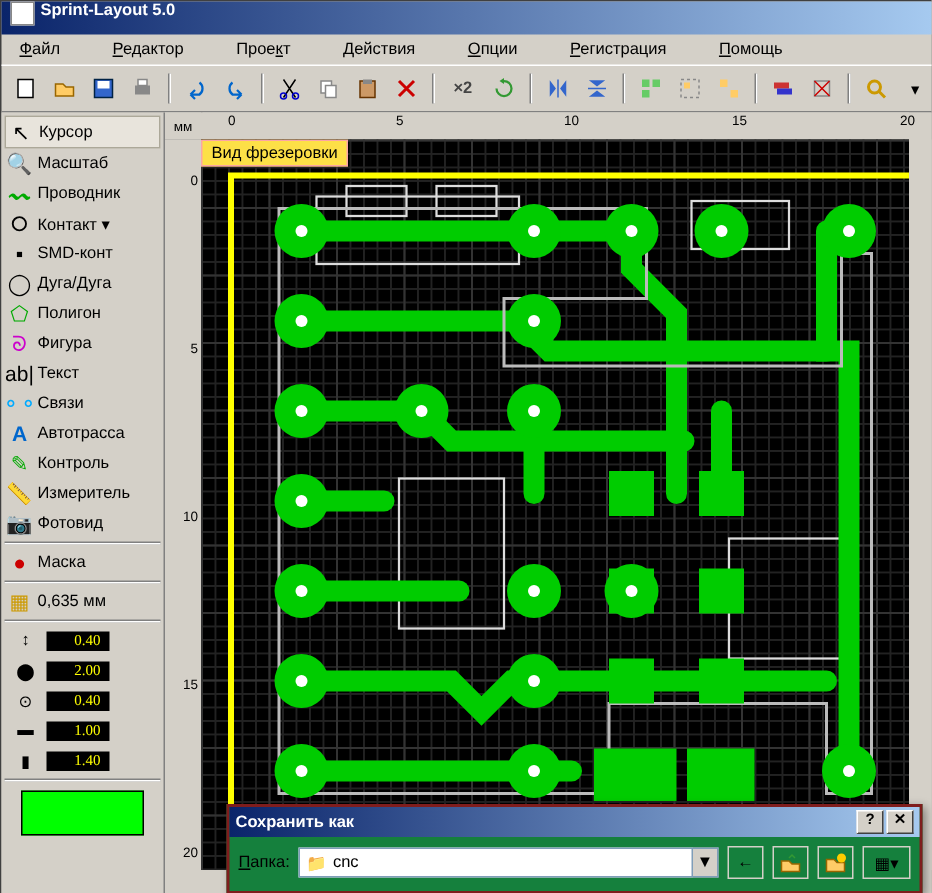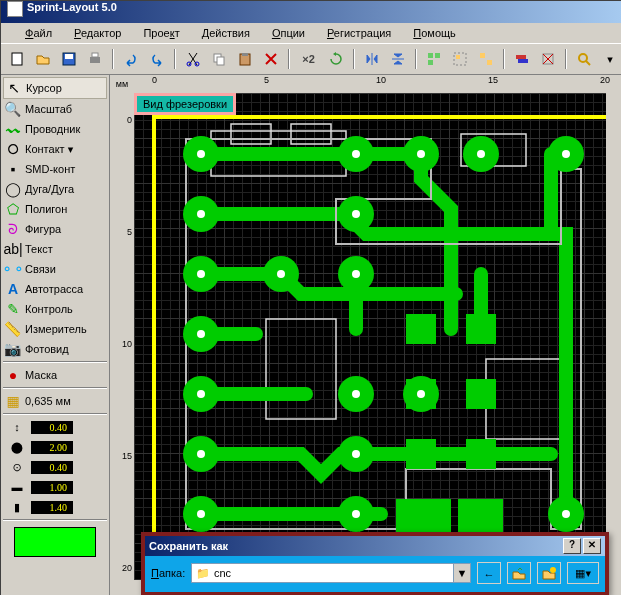--- a/index.html
+++ b/index.html
@@ -1,19 +1,19 @@
 <!DOCTYPE html>
 <html><head>
 <meta charset="utf-8">
 <style>
 html,body{margin:0;padding:0;font-family:Tahoma,Arial,sans-serif;font-size:11px;background:#d4d0c8;overflow:hidden}
 .window{width:621px;height:595px;position:relative;background:#d4d0c8;border:1px solid #404040}
 .titlebar{height:22px;background:linear-gradient(to right,#0a246a,#a6caf0);color:#fff;display:flex;align-items:flex-start;padding-left:6px;font-weight:bold}
 .tb-icon{width:14px;height:14px;margin-right:4px;background:#fff;border:1px solid #888}
-.menubar{height:20px;display:flex;align-items:center;padding-left:16px;gap:6px}
+.menubar{height:20px;display:flex;align-items:center;padding-left:4px;gap:19px}
 .menubar span{padding:2px 8px;cursor:default}
 .menubar span u{text-decoration:underline}
 .toolbar{height:30px;border-top:1px solid #fff;border-bottom:1px solid #808080;display:flex;align-items:center;padding-left:4px;gap:2px}
 .tbtn{width:24px;height:24px;display:flex;align-items:center;justify-content:center;border:1px solid transparent}
 .tsep{width:1px;height:20px;background:#808080;margin:0 3px;border-right:1px solid #fff}
 .workarea{position:absolute;top:74px;left:0;right:0;bottom:0;display:flex}
 .toolpanel{width:104px;background:#d4d0c8;border-right:1px solid #808080;display:flex;flex-direction:column;padding:2px}
 .tool{height:20px;display:flex;align-items:center;padding-left:2px;gap:4px;cursor:default;font-size:11px}
 .tool.sel{background:#e8e4dc;border:1px solid #aca899}
 .tool-icon{width:16px;height:16px;display:flex;align-items:center;justify-content:center;font-size:14px}
@@ -24,25 +24,25 @@
 .swatch{width:80px;height:28px;background:#0f0;border:1px solid #000;margin:4px auto}
 .canvas-wrap{flex:1;position:relative;background:#d4d0c8}
 .ruler-corner{position:absolute;top:0;left:0;width:24px;height:18px;background:#d4d0c8;border-right:1px solid #808080;border-bottom:1px solid #808080;font-size:9px;text-align:center;line-height:18px}
 .ruler-h{position:absolute;top:0;left:24px;right:16px;height:18px;background:#d4d0c8;border-bottom:1px solid #808080}
 .ruler-v{position:absolute;top:18px;left:0;width:24px;bottom:16px;background:#d4d0c8;border-right:1px solid #808080}
 .ruler-h span,.ruler-v span{font-size:9px;position:absolute}
 .canvas{position:absolute;top:18px;left:24px;right:16px;bottom:16px;background:#000;overflow:hidden}
 .grid{position:absolute;inset:0;background-image:linear-gradient(#222 1px,transparent 1px),linear-gradient(90deg,#222 1px,transparent 1px);background-size:9px 9px}
 .grid2{position:absolute;inset:0;background-image:linear-gradient(#333 1px,transparent 1px),linear-gradient(90deg,#333 1px,transparent 1px);background-size:45px 45px}
 .board{position:absolute;top:22px;left:18px;width:455px;height:455px;border:4px solid #ff0}
-.tooltip{position:absolute;top:0;left:0;background:#14b8a6;border:3px solid #fca5a5;padding:2px 6px;font-size:11px;z-index:5}
+.tooltip{position:absolute;top:0;left:0;background:#fde047;border:1px solid #fca5a5;padding:2px 6px;font-size:11px;z-index:5}
 .scrollbar-v{position:absolute;top:18px;right:0;width:16px;bottom:16px;background:#d4d0c8}
 .scrollbar-h{position:absolute;bottom:0;left:24px;right:16px;height:16px;background:#d4d0c8}
 .pcb{position:absolute;inset:0}
-.dialog{position:absolute;bottom:0;left:140px;width:460px;height:56px;background:#0ea5e9;border:4px solid #7f1d1d;box-shadow:2px 2px 6px rgba(0,0,0,.4);z-index:10}
+.dialog{position:absolute;bottom:0;left:150px;width:460px;height:56px;background:#15803d;border:2px solid #7f1d1d;box-shadow:2px 2px 6px rgba(0,0,0,.4);z-index:10}
 .dlg-title{height:20px;background:linear-gradient(to right,#0a246a,#a6caf0);color:#fff;display:flex;align-items:center;padding:0 4px;font-weight:bold;justify-content:space-between}
 .dlg-title-right{display:flex;gap:2px}
 .dlg-x{width:16px;height:14px;background:#d4d0c8;border:1px solid #fff;border-right-color:#404040;border-bottom-color:#404040;font-size:10px;text-align:center;line-height:12px;color:#000;font-family:Marlett,Arial}
 .dlg-body{padding:6px;display:flex;align-items:center;gap:6px}
 .dlg-body label u{text-decoration:underline}
 .combo{flex:1;display:flex;height:20px}
 .combo-field{flex:1;background:#fff;border:1px solid #7f9db9;display:flex;align-items:center;padding-left:4px;gap:4px}
 .combo-btn{width:16px;background:#d4d0c8;border:1px solid #7f9db9;border-left:none;display:flex;align-items:center;justify-content:center}
 .sm-btn{width:22px;height:20px;border:1px solid #d4d0c8;display:flex;align-items:center;justify-content:center}
 svg{display:block}

